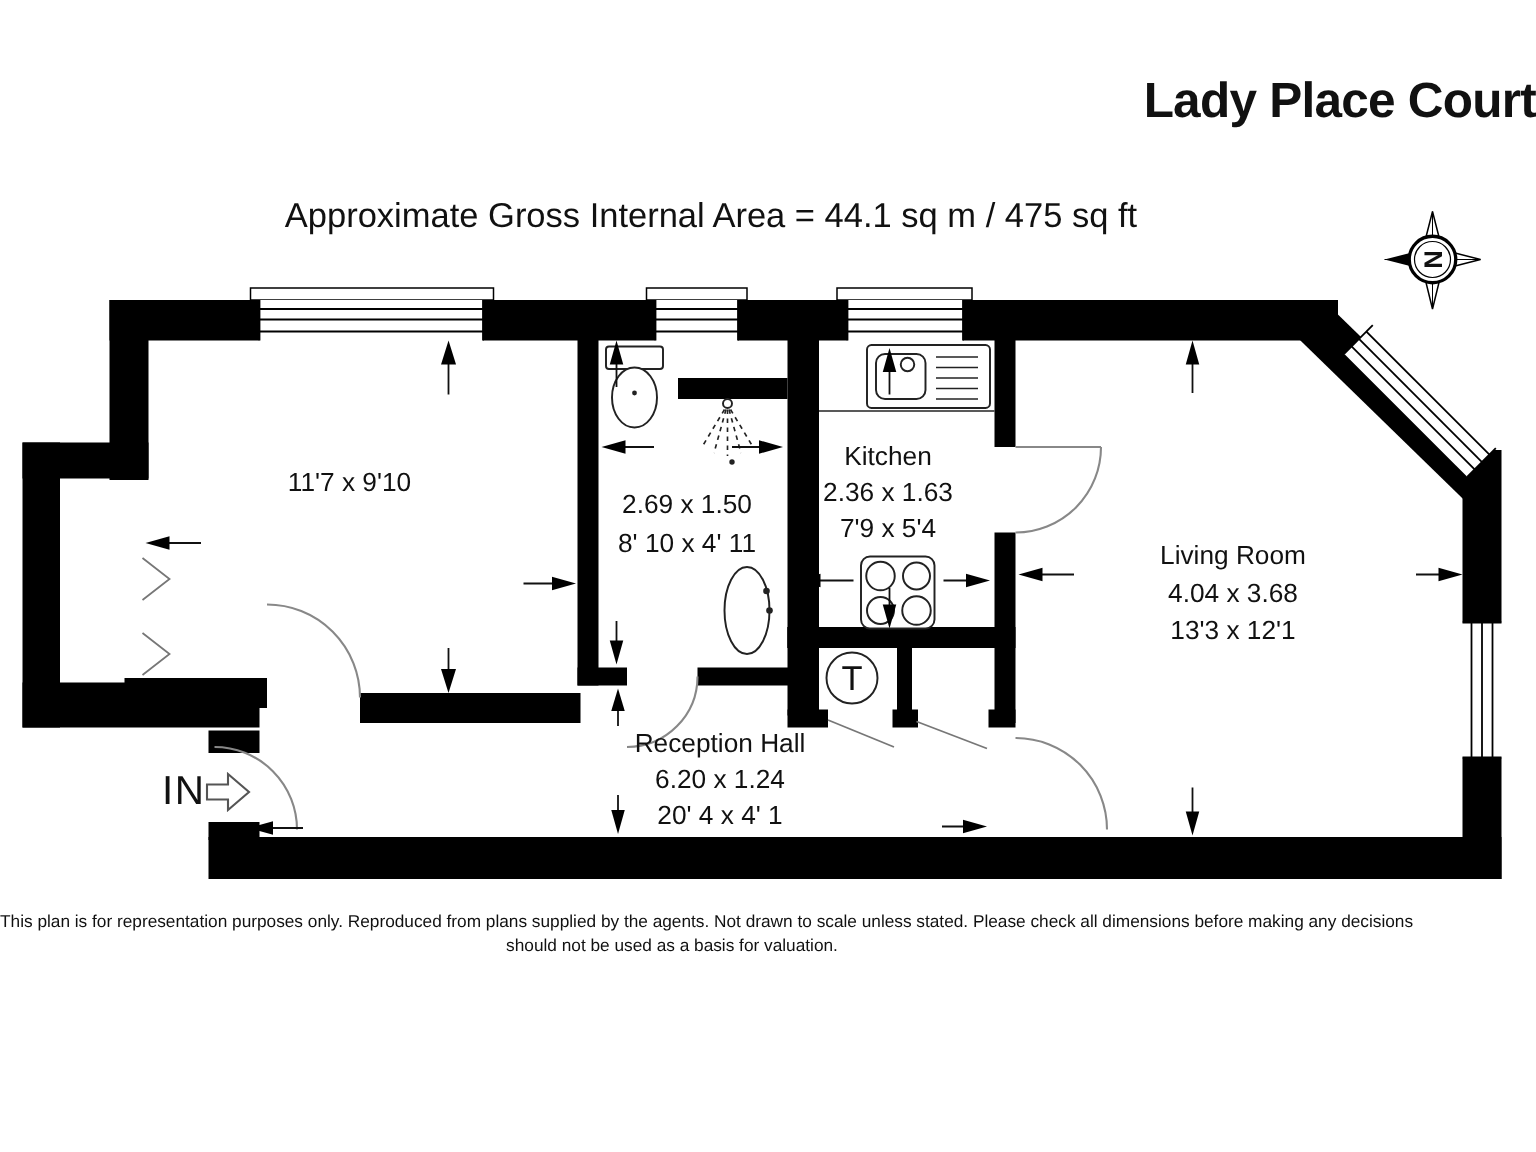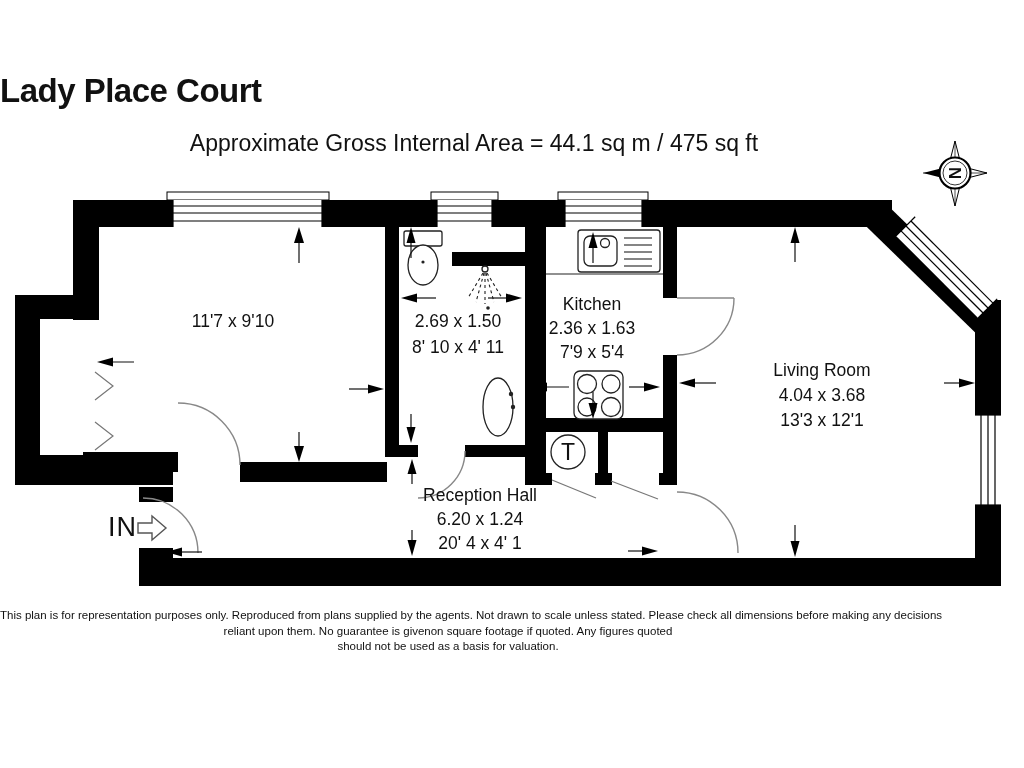--- a/index.html
+++ b/index.html
@@ -1,25 +1,25 @@
 <!DOCTYPE html>
 <html><head>
 <meta charset="utf-8">
 <style>
   html,body{margin:0;padding:0;background:#ffffff;}
   body{width:1024px;height:768px;position:relative;overflow:hidden;
        font-family:"Liberation Sans","DejaVu Sans",sans-serif;color:#111;}
   .abs{position:absolute;}
-  .page-title{top:72px;left:0;width:1024px;text-align:left;
+  .page-title{top:48px;left:0;width:1024px;text-align:right;
               font-size:33px;font-weight:bold;letter-spacing:-0.5px;}
   .page-subtitle{top:130px;left:0;width:948px;text-align:center;font-size:23px;}
   .room-label{text-align:center;transform:translateX(-50%);font-size:17.5px;
               line-height:25px;white-space:nowrap;}
   .room-label.bedroom{left:233px;top:308px;line-height:27px;}
-  .room-label.bathroom{left:458px;top:308px;line-height:26px;}
+  .room-label.bathroom{left:458px;top:323px;line-height:26px;}
   .room-label.kitchen{left:592px;top:292px;line-height:24px;}
   .room-label.living{left:822px;top:358px;line-height:25px;}
   .room-label.hall{left:480px;top:483px;line-height:24px;}
   .in-label{left:108px;top:512px;font-size:27px;letter-spacing:1px;}
   .footer{left:0;width:896px;text-align:center;font-size:11.5px;line-height:15.5px;}
   .footer div{white-space:nowrap;}
   svg.plan{position:absolute;top:0;left:0;}
   .wall{fill:#000;stroke:none;}
   .win{fill:#fff;}
   .winline{stroke:#000;stroke-width:1.2;}
@@ -275,15 +275,14 @@
 <div class="abs room-label hall">
   <div>Reception Hall</div>
   <div>6.20 x 1.24</div>
   <div>20' 4 x 4' 1</div>
 </div>
 
 <div class="abs in-label">IN</div>
 
 <div class="abs footer" style="top:608px;">
   <div>This plan is for representation purposes only.  Reproduced from plans supplied by the agents. Not drawn to scale unless stated.  Please check all dimensions before making any decisions</div>
-  <div>reliant upon them.  No guarantee is givenon square footage if quoted.  Any figures quoted</div>
   <div>should not be used as a basis for valuation.</div>
 </div>
 
 </body></html>

